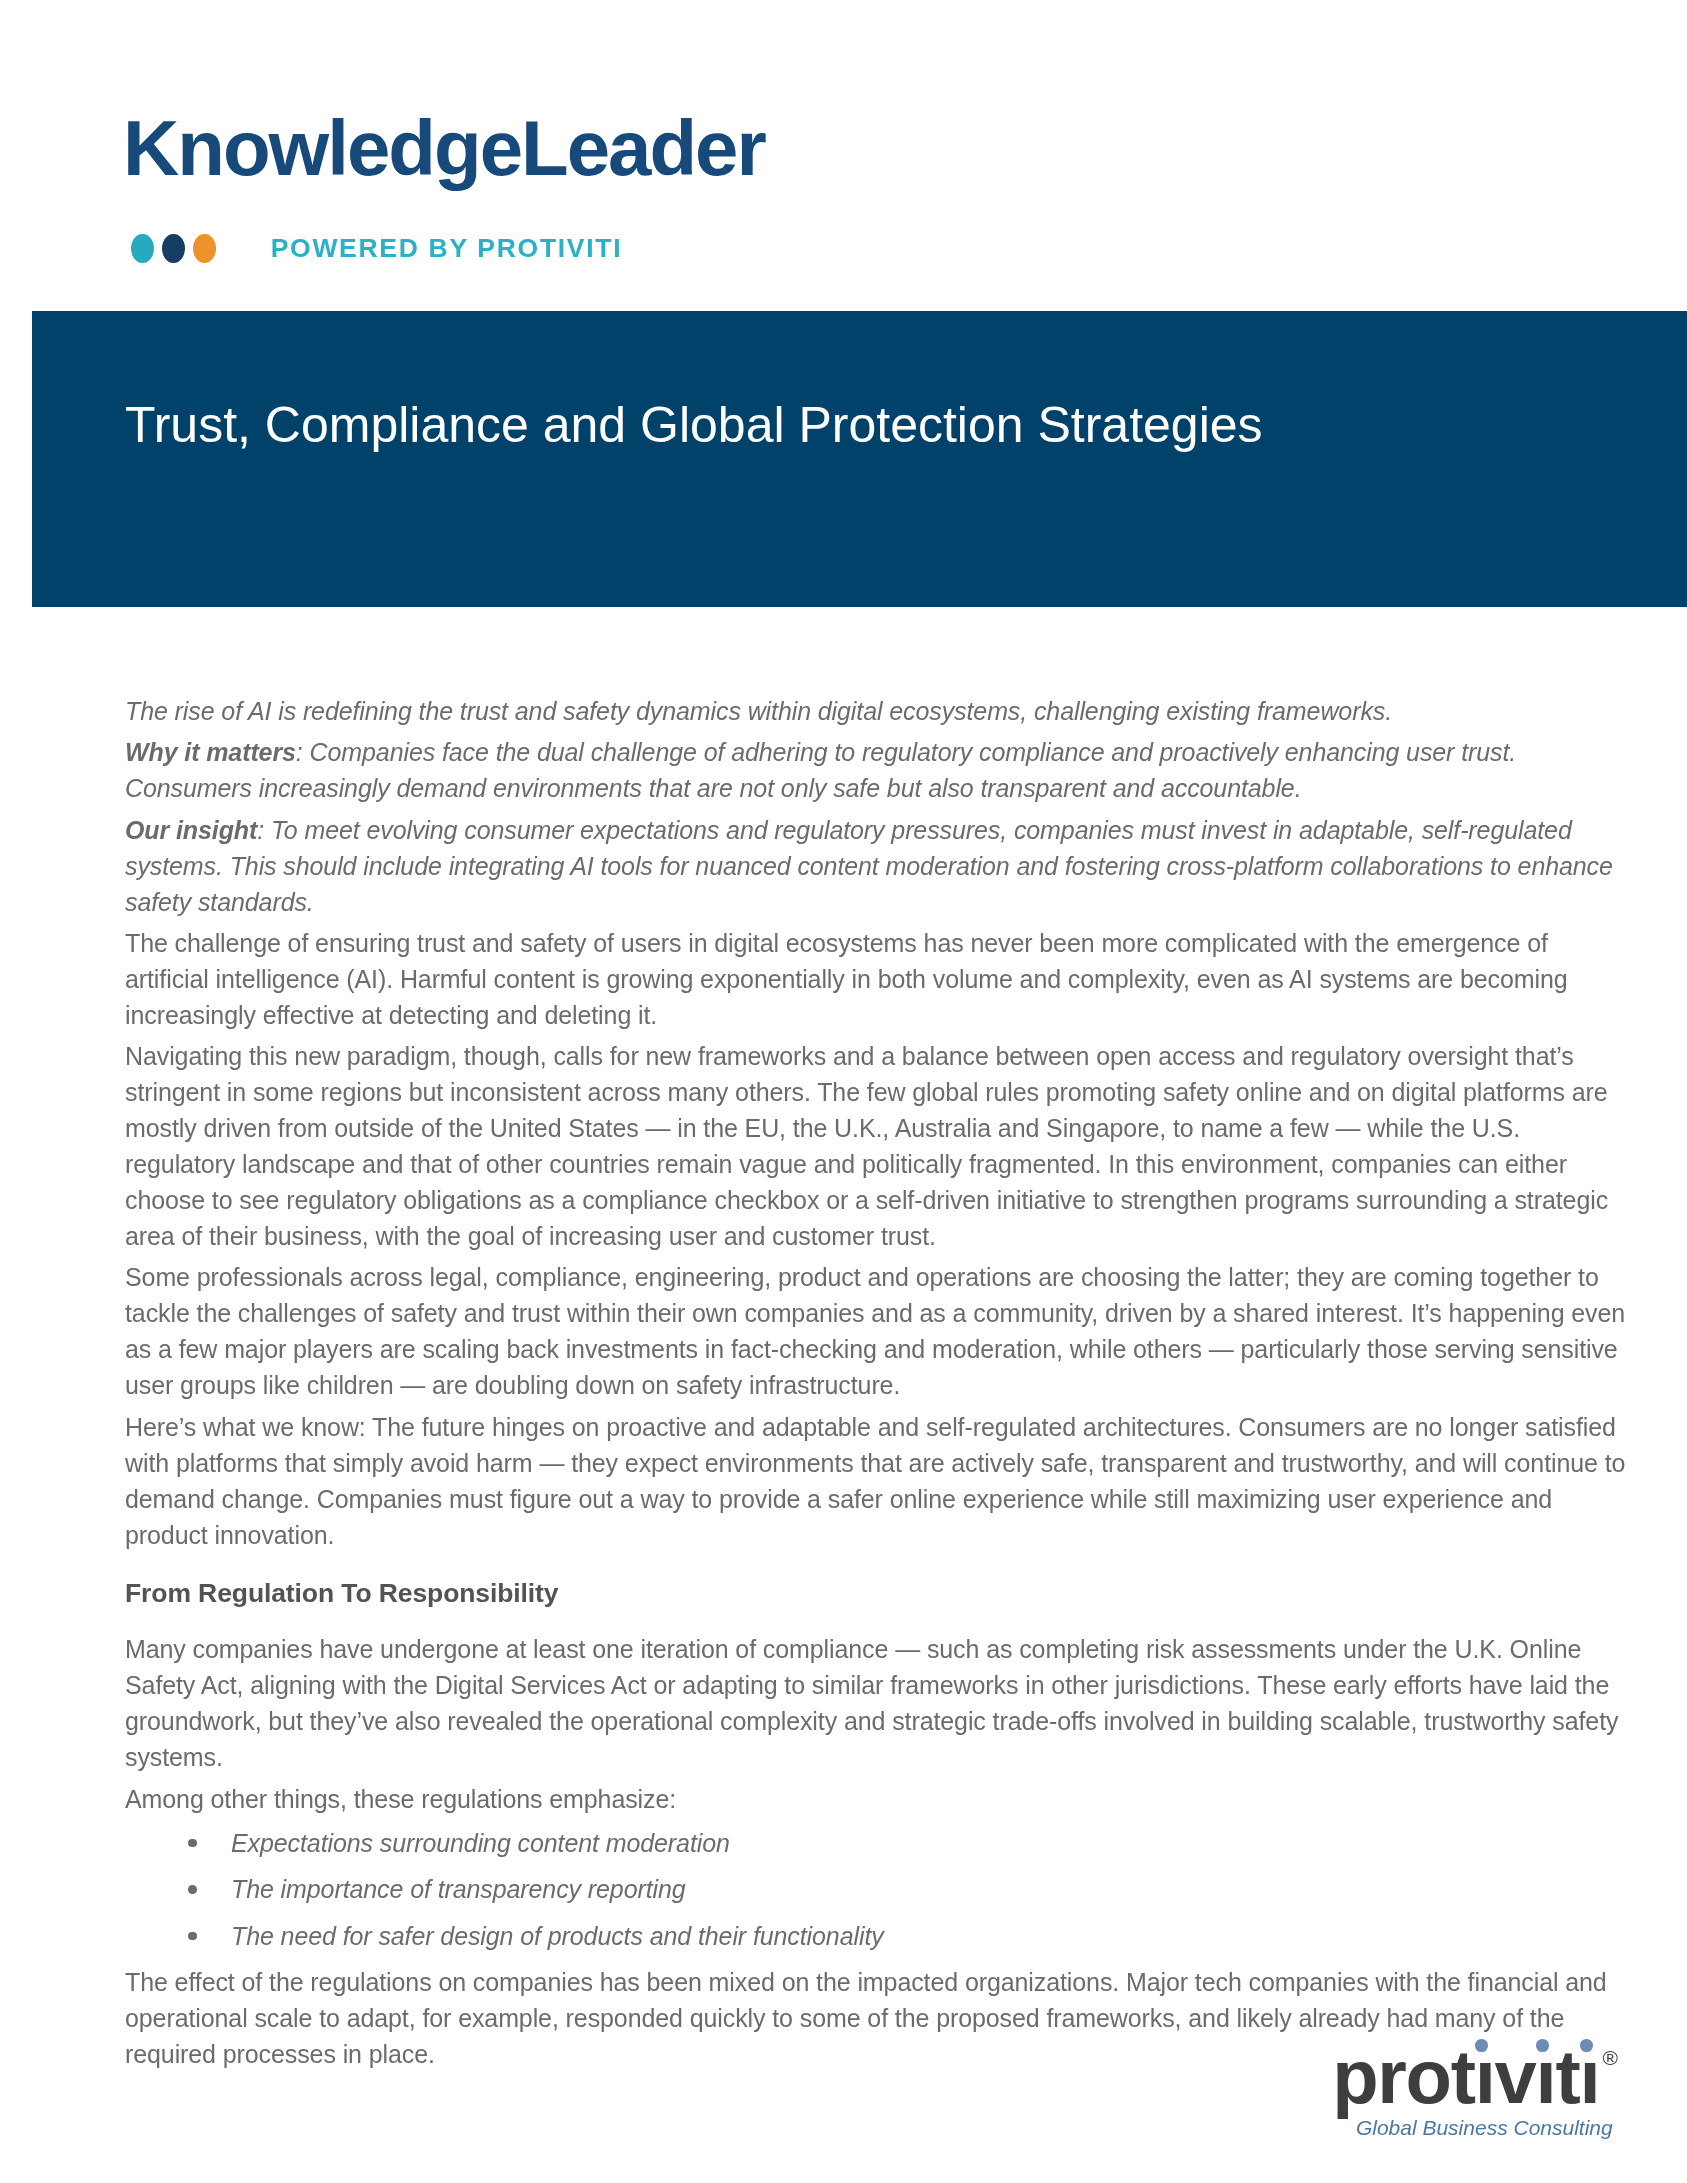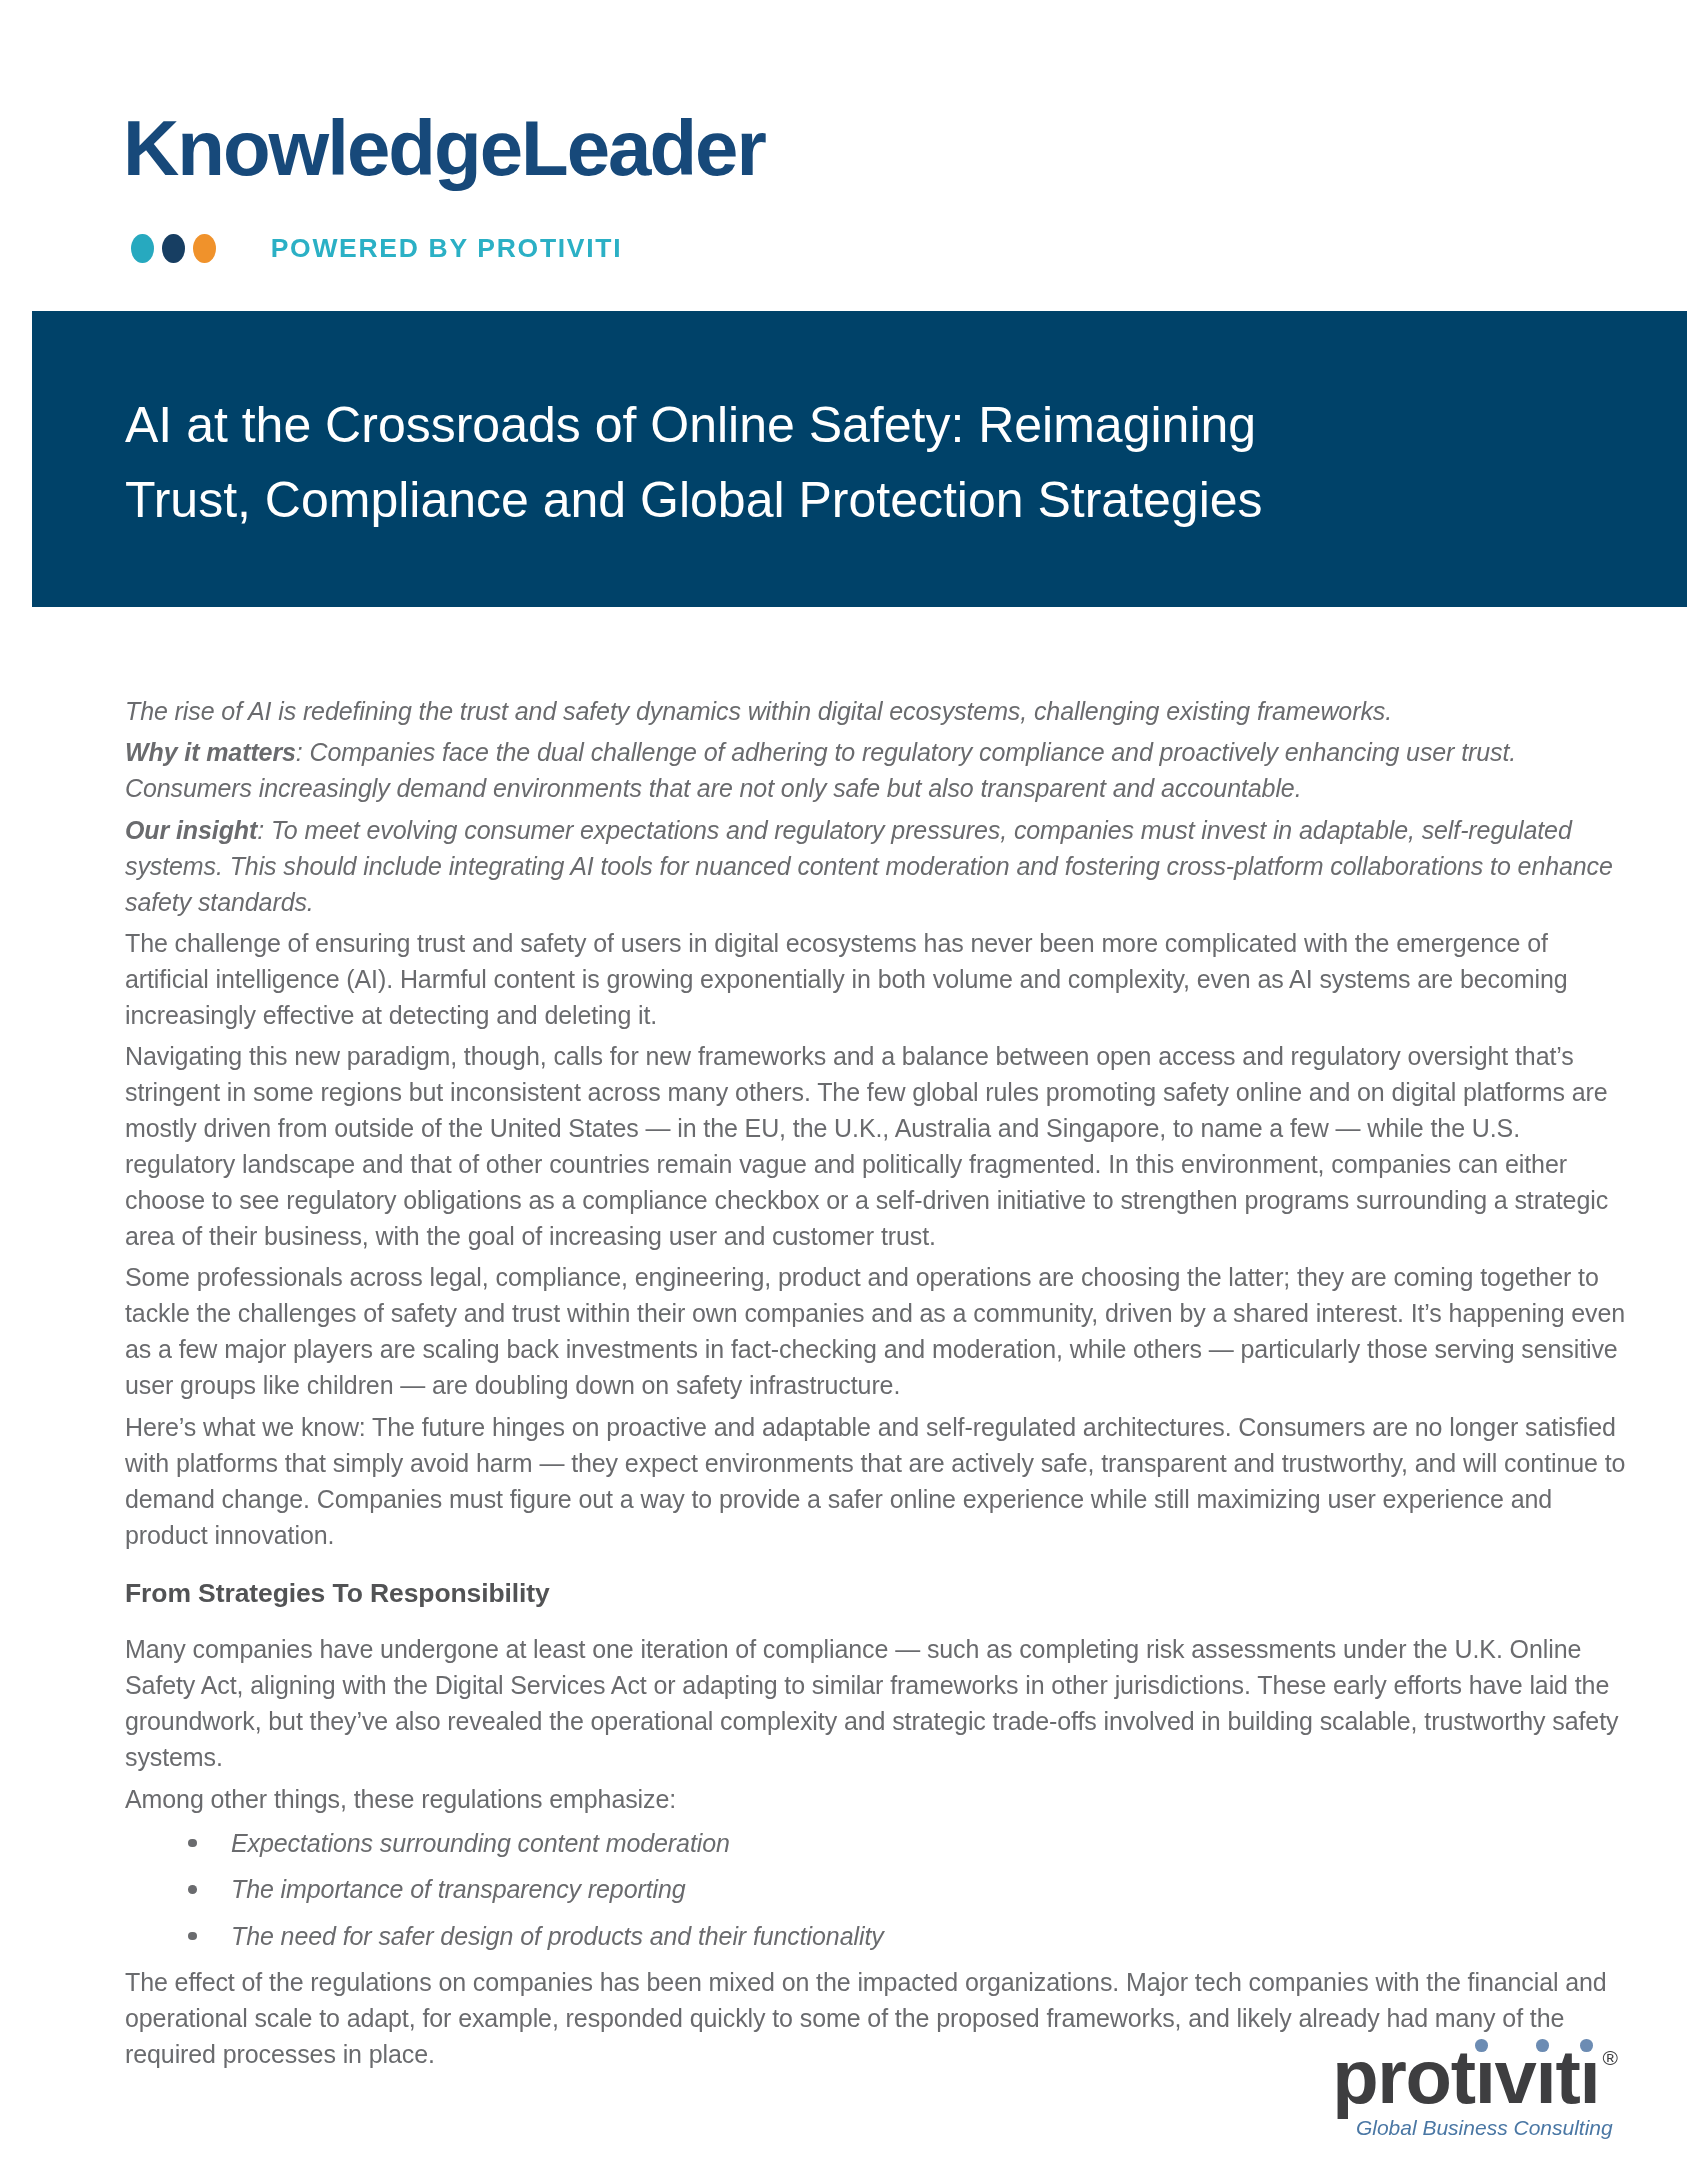--- a/index.html
+++ b/index.html
@@ -160,38 +160,37 @@
     <div class="dots">
       <span class="dot dot-teal"></span>
       <span class="dot dot-navy"></span>
       <span class="dot dot-orange"></span>
     </div>
     <div class="pb-tagline">POWERED BY PROTIVITI</div>
   </div>
 
   <div class="banner">
     <h1>
-      <span>AI at the Crossroads of Online Safety: Reimagining</span>
       <span>Trust, Compliance and Global Protection Strategies</span>
     </h1>
   </div>
 
   <div class="content">
     <div class="intro">
       <p>The rise of AI is redefining the trust and safety dynamics within digital ecosystems, challenging existing frameworks.</p>
       <p><span class="lbl">Why it matters</span><span>: Companies face the dual challenge of adhering to regulatory compliance and proactively enhancing user trust. Consumers increasingly demand environments that are not only safe but also transparent and accountable.</span></p>
       <p><span class="lbl">Our insight</span><span>: To meet evolving consumer expectations and regulatory pressures, companies must invest in adaptable, self-regulated systems. This should include integrating AI tools for nuanced content moderation and fostering cross-platform collaborations to enhance safety standards.</span></p>
     </div>
 
     <p>The challenge of ensuring trust and safety of users in digital ecosystems has never been more complicated with the emergence of artificial intelligence (AI). Harmful content is growing exponentially in both volume and complexity, even as AI systems are becoming increasingly effective at detecting and deleting it.</p>
     <p>Navigating this new paradigm, though, calls for new frameworks and a balance between open access and regulatory oversight that’s stringent in some regions but inconsistent across many others. The few global rules promoting safety online and on digital platforms are mostly driven from outside of the United States — in the EU, the U.K., Australia and Singapore, to name a few — while the U.S. regulatory landscape and that of other countries remain vague and politically fragmented. In this environment, companies can either choose to see regulatory obligations as a compliance checkbox or a self-driven initiative to strengthen programs surrounding a strategic area of their business, with the goal of increasing user and customer trust.</p>
     <p>Some professionals across legal, compliance, engineering, product and operations are choosing the latter; they are coming together to tackle the challenges of safety and trust within their own companies and as a community, driven by a shared interest. It’s happening even as a few major players are scaling back investments in fact-checking and moderation, while others — particularly those serving sensitive user groups like children — are doubling down on safety infrastructure.</p>
     <p>Here’s what we know: The future hinges on proactive and adaptable and self-regulated architectures. Consumers are no longer satisfied with platforms that simply avoid harm — they expect environments that are actively safe, transparent and trustworthy, and will continue to demand change. Companies must figure out a way to provide a safer online experience while still maximizing user experience and product innovation.</p>
 
-    <h2>From Strategies To Responsibility</h2>
+    <h2>From Regulation To Responsibility</h2>
 
     <p>Many companies have undergone at least one iteration of compliance — such as completing risk assessments under the U.K. Online Safety Act, aligning with the Digital Services Act or adapting to similar frameworks in other jurisdictions. These early efforts have laid the groundwork, but they’ve also revealed the operational complexity and strategic trade-offs involved in building scalable, trustworthy safety systems.</p>
     <p>Among other things, these regulations emphasize:</p>
 
     <ul>
       <li><span class="bdot"></span><span>Expectations surrounding content moderation</span></li>
       <li><span class="bdot"></span><span>The importance of transparency reporting</span></li>
       <li><span class="bdot"></span><span>The need for safer design of products and their functionality</span></li>
     </ul>
 

